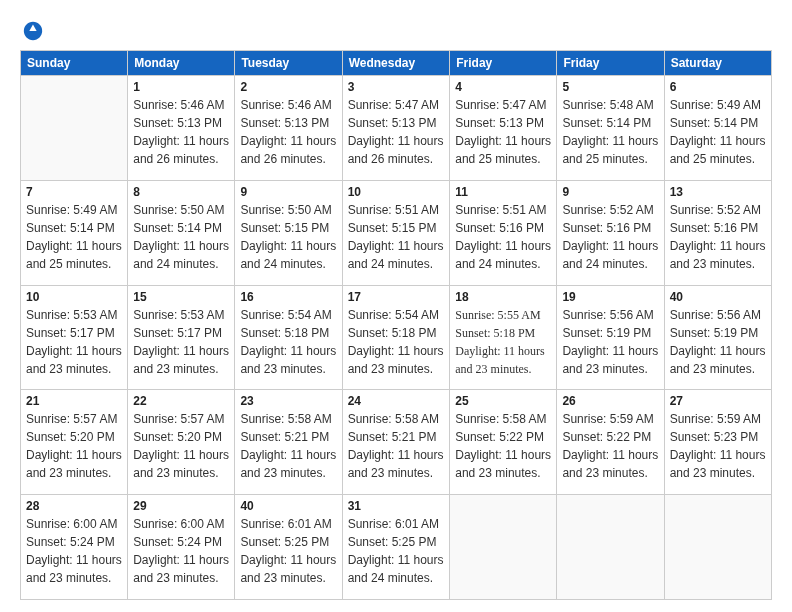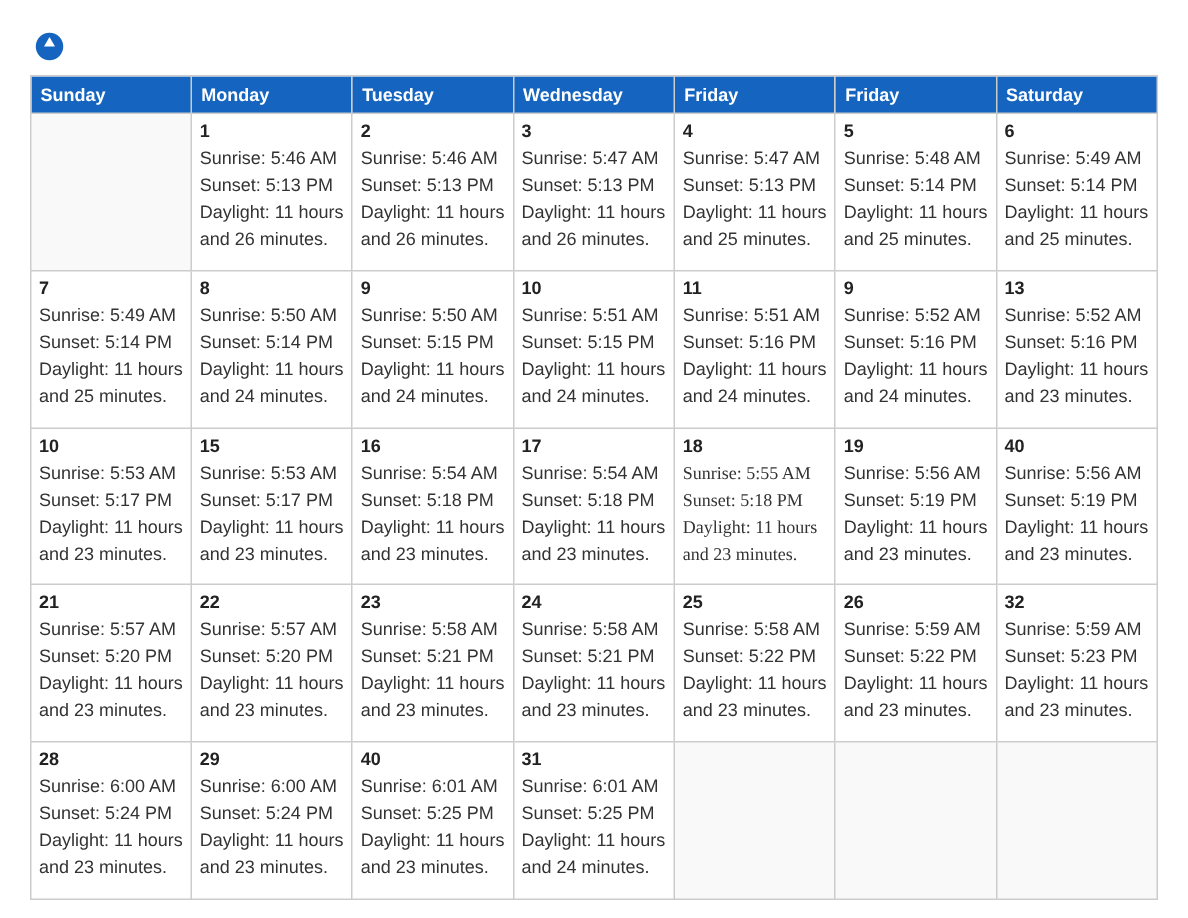--- a/index.html
+++ b/index.html
@@ -315,21 +315,21 @@
 and 23 minutes.</div>
           </td>
           <td>
             <span class="day-num">26</span>
             <div class="day-info" style="white-space: pre-line;">Sunrise: 5:59 AM
 Sunset: 5:22 PM
 Daylight: 11 hours
 and 23 minutes.</div>
           </td>
           <td>
-            <span class="day-num">32</span>
+            <span class="day-num">27</span>
             <div class="day-info" style="white-space: pre-line;">Sunrise: 5:59 AM
 Sunset: 5:23 PM
 Daylight: 11 hours
 and 23 minutes.</div>
           </td>
         </tr>
         <tr>
           <td>
             <span class="day-num">28</span>
             <div class="day-info" style="white-space: pre-line;">Sunrise: 6:00 AM

